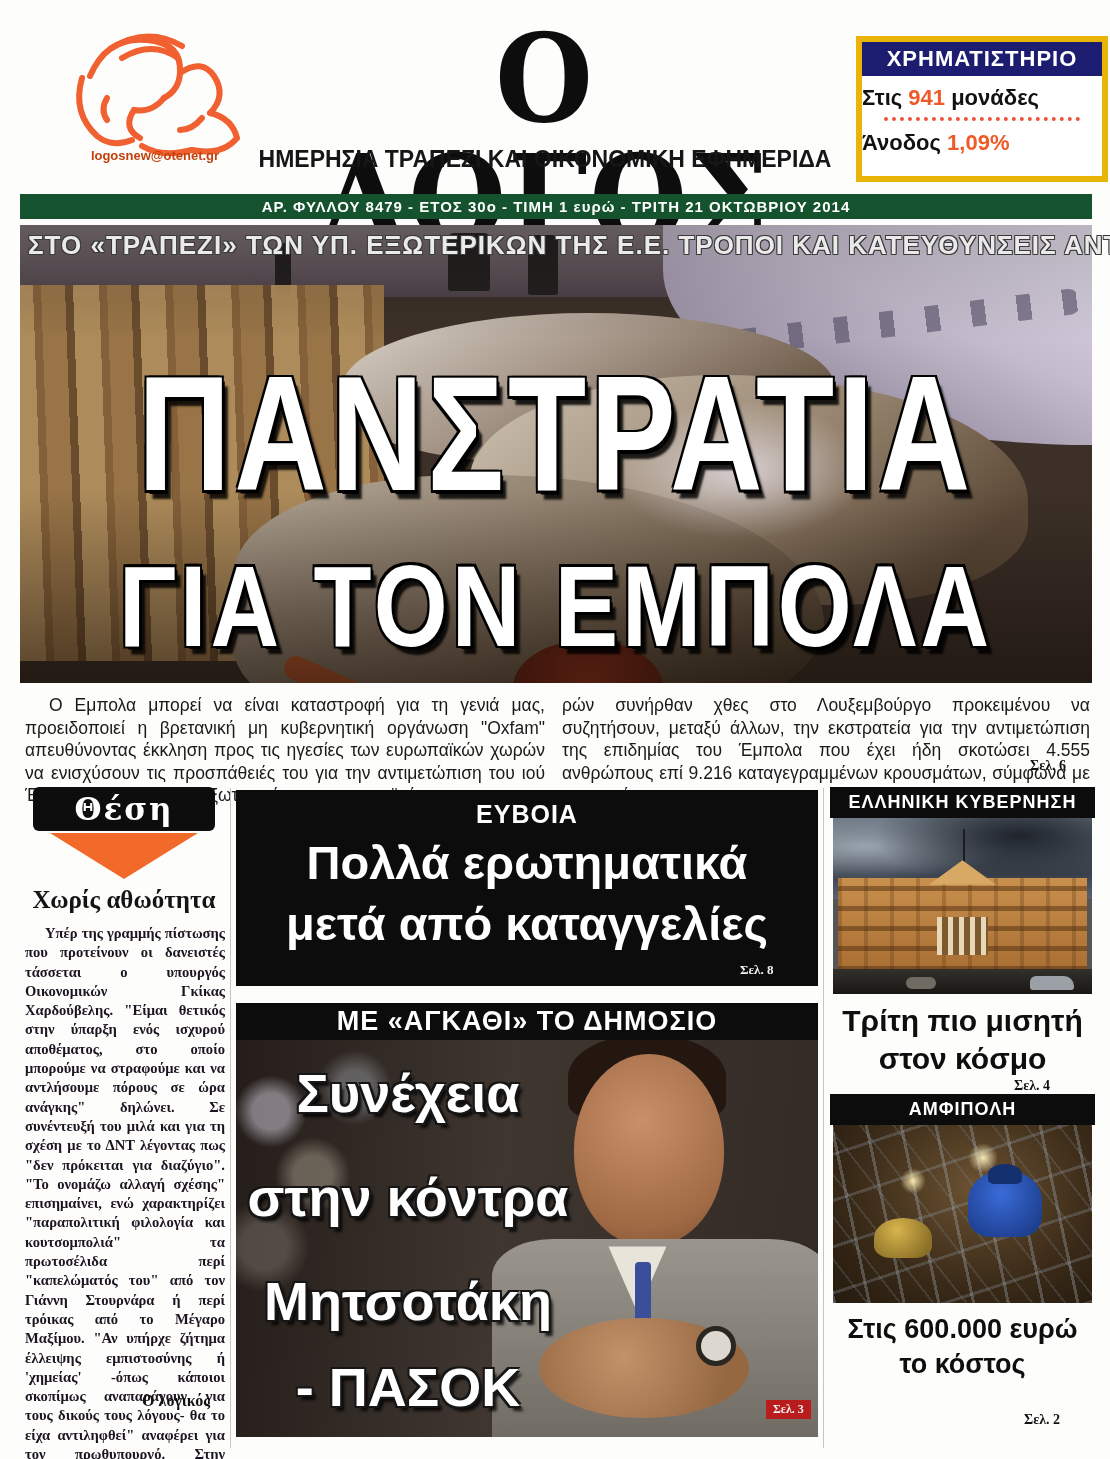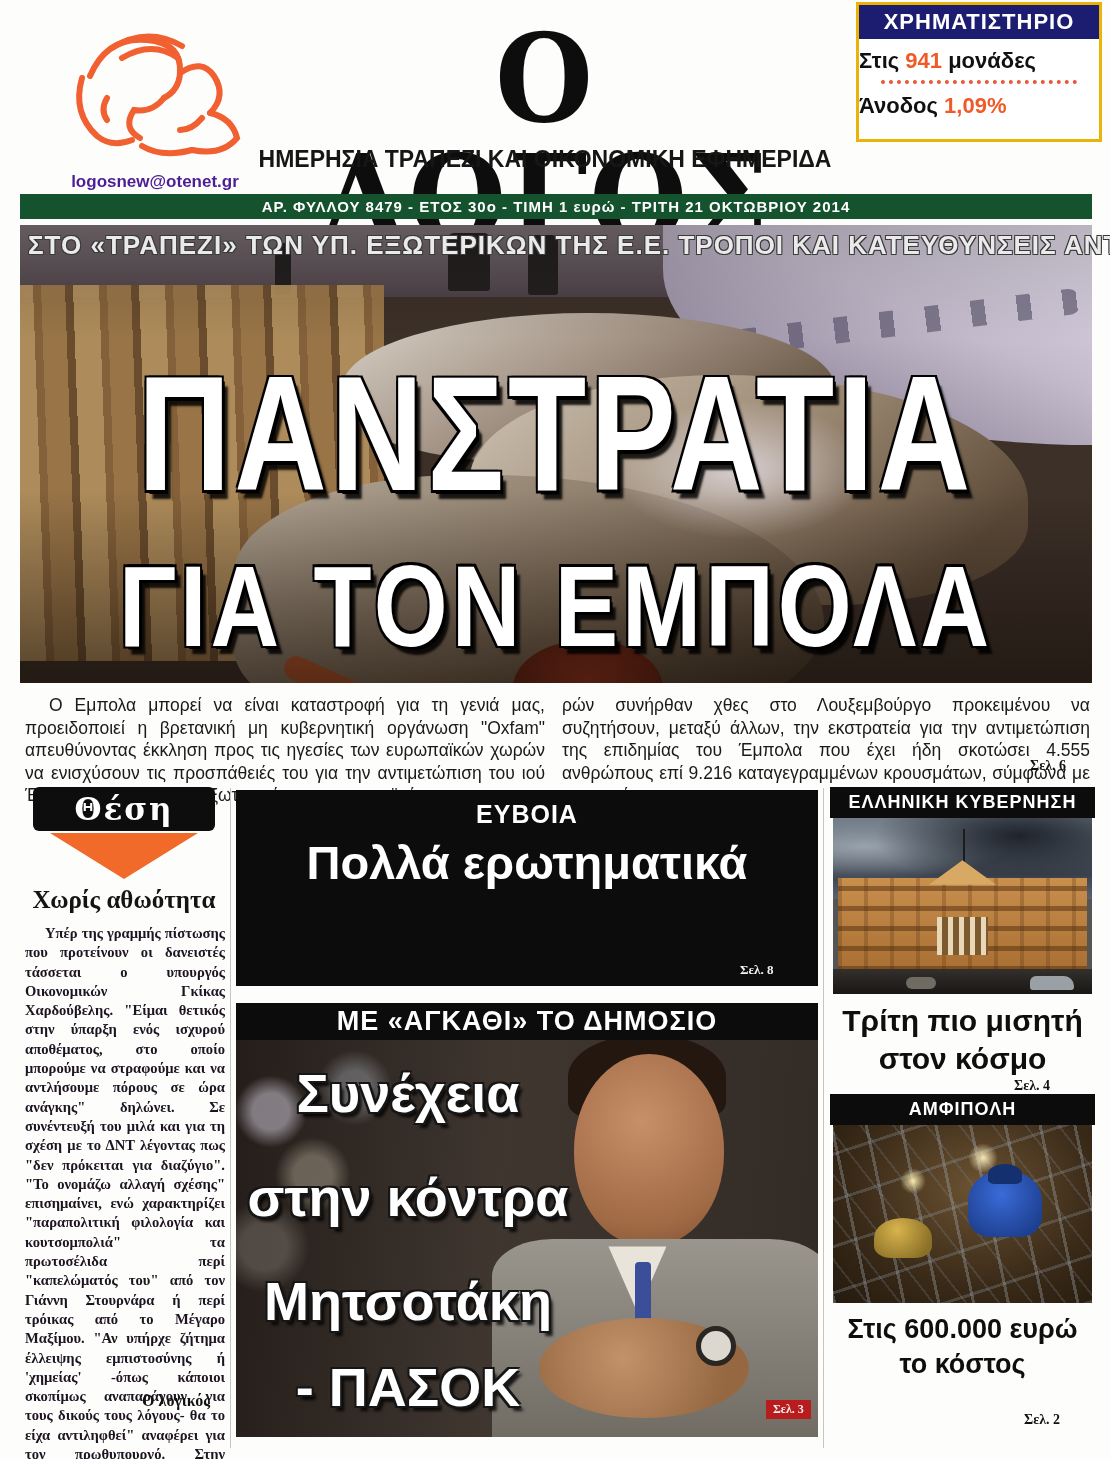--- a/index.html
+++ b/index.html
@@ -2,28 +2,28 @@
 <html><head>
 <meta charset="utf-8">
 <style>
   html,body{margin:0;padding:0;background:#e9e7e2;}
   .page{position:relative;width:1110px;height:1459px;background:#fdfdfb;overflow:hidden;
         font-family:"Liberation Sans",sans-serif;color:#111;margin:0 auto;}
   .abs{position:absolute;}
 
   
   .logo-box{left:52px;top:18px;width:205px;height:148px;}
-  .email{left:40px;top:172px;width:230px;text-align:center;font-weight:bold;font-size:17px;color:#4c1d95;}
+  .email{left:40px;top:148px;width:230px;text-align:center;font-weight:bold;font-size:13px;color:#c2410c;}
   .mast-title{left:250px;top:18px;width:590px;text-align:center;font-family:"DejaVu Serif",serif;
               font-weight:bold;font-size:112px;line-height:112px;letter-spacing:2px;color:#0d0d0d;
               transform:scaleY(1.08);transform-origin:top center;}
   .mast-sub{left:250px;top:146px;width:590px;text-align:center;font-weight:bold;font-size:23px;color:#161616;}
 
   
-  .stock{left:856px;top:2px;width:240px;height:134px;border:3px solid #eab308;background:#fff;}
+  .stock{left:856px;top:36px;width:240px;height:134px;border:6px solid #eab308;background:#fff;}
   .stock-head{height:34px;background:#1c1c70;color:#fff;font-weight:bold;font-size:22px;
               display:flex;align-items:center;justify-content:center;letter-spacing:1px;}
   .stock-line{font-weight:bold;font-size:22px;text-align:left;margin-top:9px;color:#111;}
   .stock-val{color:#f05a28;}
   .stock-dots{margin:6px auto 0 auto;width:82%;border-top:4px dotted #e8553a;height:0;}
 
   
   .issue-bar{left:20px;top:194px;width:1072px;height:25px;background:#14532d;color:#fff;
              font-weight:bold;font-size:15px;display:flex;align-items:center;justify-content:center;letter-spacing:1px;}
 
@@ -223,20 +223,21 @@
   </div>
   <div class="abs thesi-tri"></div>
   <div class="abs op-title">Χωρίς αθωότητα</div>
   <div class="abs op-body">Υπέρ της γραμμής πίστωσης που προτείνουν οι δανειστές τάσσεται ο υπουργός Οικονομικών Γκίκας Χαρδούβελης. "Είμαι θετικός στην ύπαρξη ενός ισχυρού αποθέματος, στο οποίο μπορούμε να στραφούμε και να αντλήσουμε πόρους σε ώρα ανάγκης" δηλώνει. Σε συνέντευξή του  μιλά και για τη σχέση με το ΔΝΤ λέγοντας πως "δεν πρόκειται για διαζύγιο". "Το ονομάζω αλλαγή σχέσης" επισημαίνει, ενώ χαρακτηρίζει "παραπολιτική φιλολογία και κουτσομπολιά" τα πρωτοσέλιδα περί "καπελώματός του" από τον Γιάννη Στουρνάρα ή περί τρόικας από το Μέγαρο Μαξίμου. "Αν υπήρχε ζήτημα έλλειψης εμπιστοσύνης ή 'χημείας' -όπως κάποιοι σκοπίμως αναπαράγουν για τους δικούς τους λόγους- θα το είχα αντιληφθεί" αναφέρει για τον πρωθυπουργό. Στην κριτική που του ασκείται ότι δεν ελέγχει τους υπουργούς απαντά: "Συναίνεση, δουλειά, υπευθυνότητα και χρήσιμους λειτουργούς χρειάζεται η χώρα, όχι παιδονόμους...". στη σωστή κατεύθυνση κινούνται οι δηλώσεις του υπουργού Οικονομίας ώστε σε αυτή τη χώρα η παιδική συμπεριφορά, χωρίς όμως την αθωότητα που χαρακτηρίζει την τρυφερή περίοδο των παιδιών, ειναι συνήθης πρακτική και με επικίνδυνες συνέπειες.</div>
   <div class="abs op-sign">Ο λογικός</div>
 
   <div class="abs evia-box"></div>
   <div class="abs evia-kicker">ΕΥΒΟΙΑ</div>
   <div class="abs evia-head">
     <div>Πολλά ερωτηματικά</div>
+    <div>μετά από καταγγελίες</div>
   </div>
   <div class="abs evia-ref">Σελ. 8</div>
 
   <div class="abs dim-bar">ΜΕ «ΑΓΚΑΘΙ» ΤΟ ΔΗΜΟΣΙΟ</div>
   <div class="abs dimphoto">
     <div class="abs dp-lights"></div>
     <div class="abs dp-hair"></div>
     <div class="abs dp-head"></div>
     <div class="abs dp-suit"></div>
     <div class="abs dp-shirt"></div>

